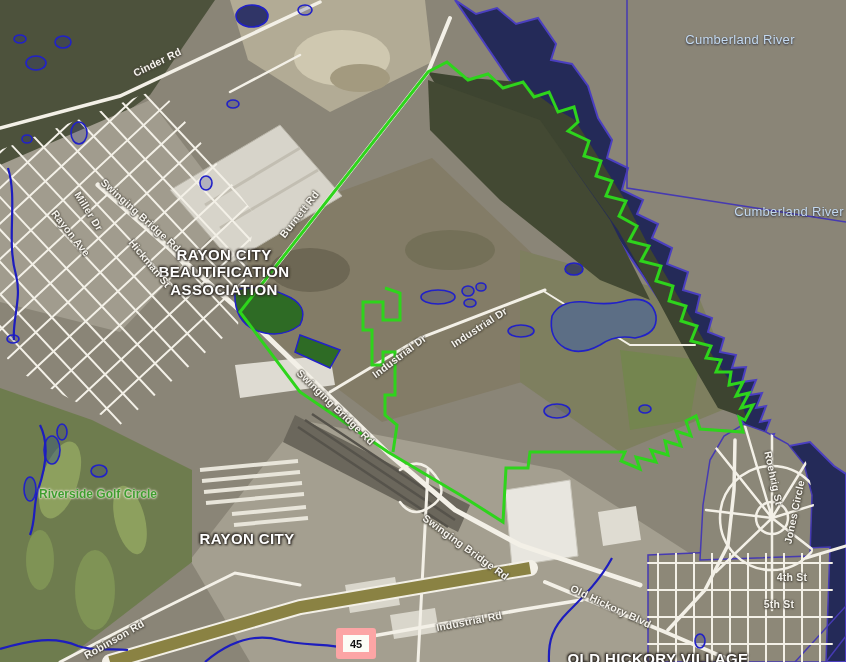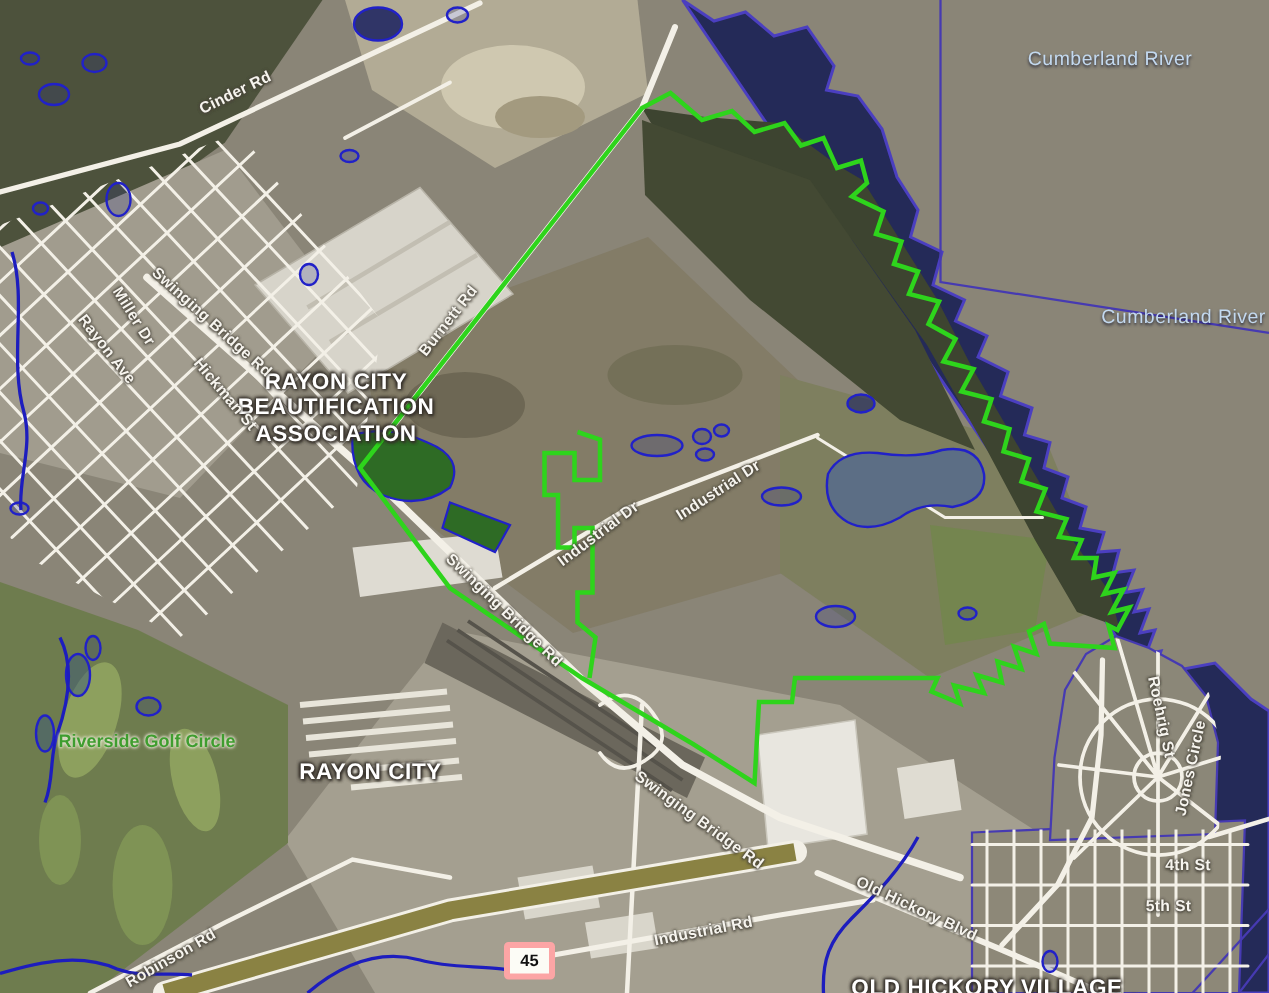--- a/index.html
+++ b/index.html
@@ -22,21 +22,21 @@
   .golf-label{
     color:#3f9d2f;font-size:12px;font-weight:bold;
     text-shadow:0 0 2px #e9e5d6,0 0 2px #e9e5d6,0 0 3px #e9e5d6;
   }
   .road-label{
     color:#f6f4ee;font-size:10.5px;font-weight:bold;letter-spacing:.2px;
     text-shadow:0 0 2px #4a463c,0 0 2px #4a463c,0 1px 2px #4a463c;
   }
   #route-shield{
     position:absolute;left:336px;top:628px;width:26px;height:17px;
-    background:#fcfcf6;border:4px solid #fca5a5;border-radius:3px;
+    background:#fcfcf6;border:7px solid #fca5a5;border-radius:3px;
     display:flex;align-items:center;justify-content:center;
     font-size:11px;font-weight:bold;color:#111;
   }
 </style>
 </head>
 <body>
 
 <div id="map">
   <svg id="terrain-svg" width="846" height="662" viewBox="0 0 846 662">
     <defs>
@@ -184,21 +184,21 @@
     <g stroke="#2ed41c" stroke-width="3" fill="none" stroke-linejoin="miter">
       <path d="M240,312 L428,72 447,62 468,80 488,74 503,88 523,82 534,97 549,92 558,112 574,107 578,122 568,131 589,141 584,156 601,161 596,176 612,181 606,196 626,201 619,216 637,226 629,241 649,246 641,261 661,266 656,281 673,286 669,301 686,306 681,321 697,326 691,341 711,346 706,358 721,360 716,372 731,372 729,385 743,382 736,396 749,393 741,408 753,405 745,420 739,417 743,432 700,429 696,416 686,421 691,436 676,431 681,446 665,441 668,455 651,450 656,462 636,457 640,469 621,461 625,452 530,452 528,468 506,468 503,522 462,496 388,452 300,392 240,312 Z"></path>
       <path d="M385,288 L400,293 400,320 383,320 383,302 363,302 363,330 372,330 372,365 383,365 383,352 395,352 395,395 385,395 385,415 397,425 393,452"></path>
     </g>
   </svg>
 
   <div id="labels">
       <span class="map-label water-label" style="left: 740px; top: 39px; transform: translate(-50%, -50%);">Cumberland River</span>
       <span class="map-label water-label" style="left: 789px; top: 211px; transform: translate(-50%, -50%);">Cumberland River</span>
       <span class="map-label place-label" style="left: 224px; top: 272px; width: 145px; transform: translate(-50%, -50%);">RAYON CITY BEAUTIFICATION ASSOCIATION</span>
-      <span class="map-label place-label" style="left: 247px; top: 515px; transform: translate(-50%, -50%); text-align: right;">RAYON CITY</span>
+      <span class="map-label place-label" style="left: 247px; top: 539px; transform: translate(-50%, -50%); text-align: right;">RAYON CITY</span>
       <span class="map-label place-label" style="left: 658px; top: 659px; transform: translate(-50%, -50%);">OLD HICKORY VILLAGE</span>
       <span class="map-label golf-label" style="left: 98px; top: 494px; transform: translate(-50%, -50%);">Riverside Golf Circle</span>
       <span class="map-label road-label" style="left: 157px; top: 62px; transform: translate(-50%, -50%) rotate(-26deg);">Cinder Rd</span>
       <span class="map-label road-label" style="left: 299px; top: 214px; transform: translate(-50%, -50%) rotate(-52deg);">Burnett Rd</span>
       <span class="map-label road-label" style="left: 141px; top: 215px; transform: translate(-50%, -50%) rotate(42deg);">Swinging Bridge Rd</span>
       <span class="map-label road-label" style="left: 71px; top: 233px; transform: translate(-50%, -50%) rotate(52deg);">Rayon Ave</span>
       <span class="map-label road-label" style="left: 89px; top: 211px; transform: translate(-50%, -50%) rotate(58deg);">Miller Dr</span>
       <span class="map-label road-label" style="left: 150px; top: 263px; transform: translate(-50%, -50%) rotate(50deg);">Hickman St</span>
       <span class="map-label road-label" style="left: 399px; top: 356px; transform: translate(-50%, -50%) rotate(-37deg);">Industrial Dr</span>
       <span class="map-label road-label" style="left: 479px; top: 327px; transform: translate(-50%, -50%) rotate(-33deg);">Industrial Dr</span>

